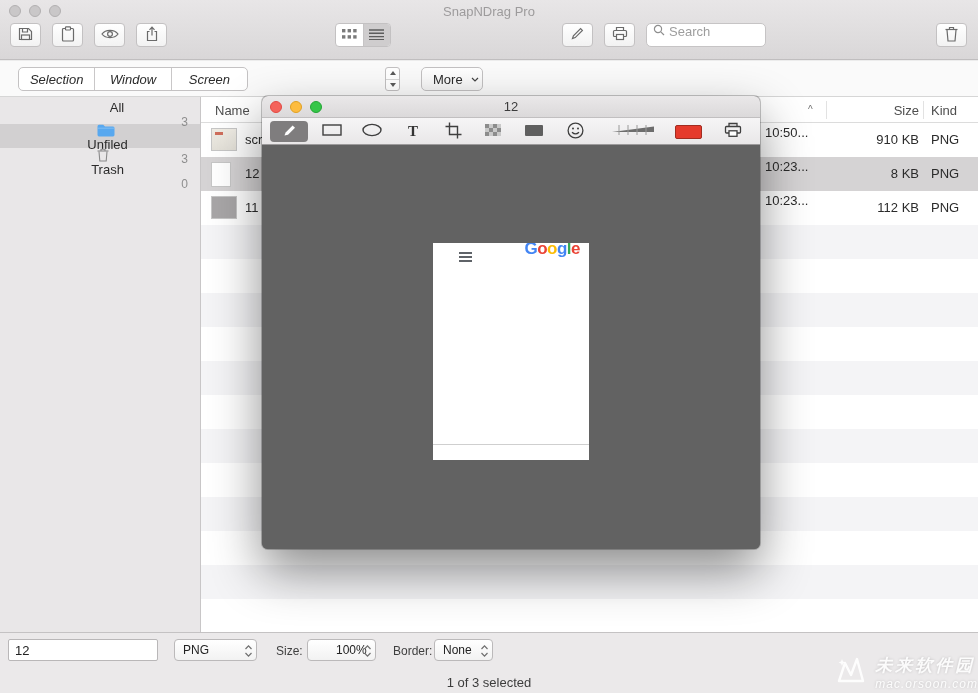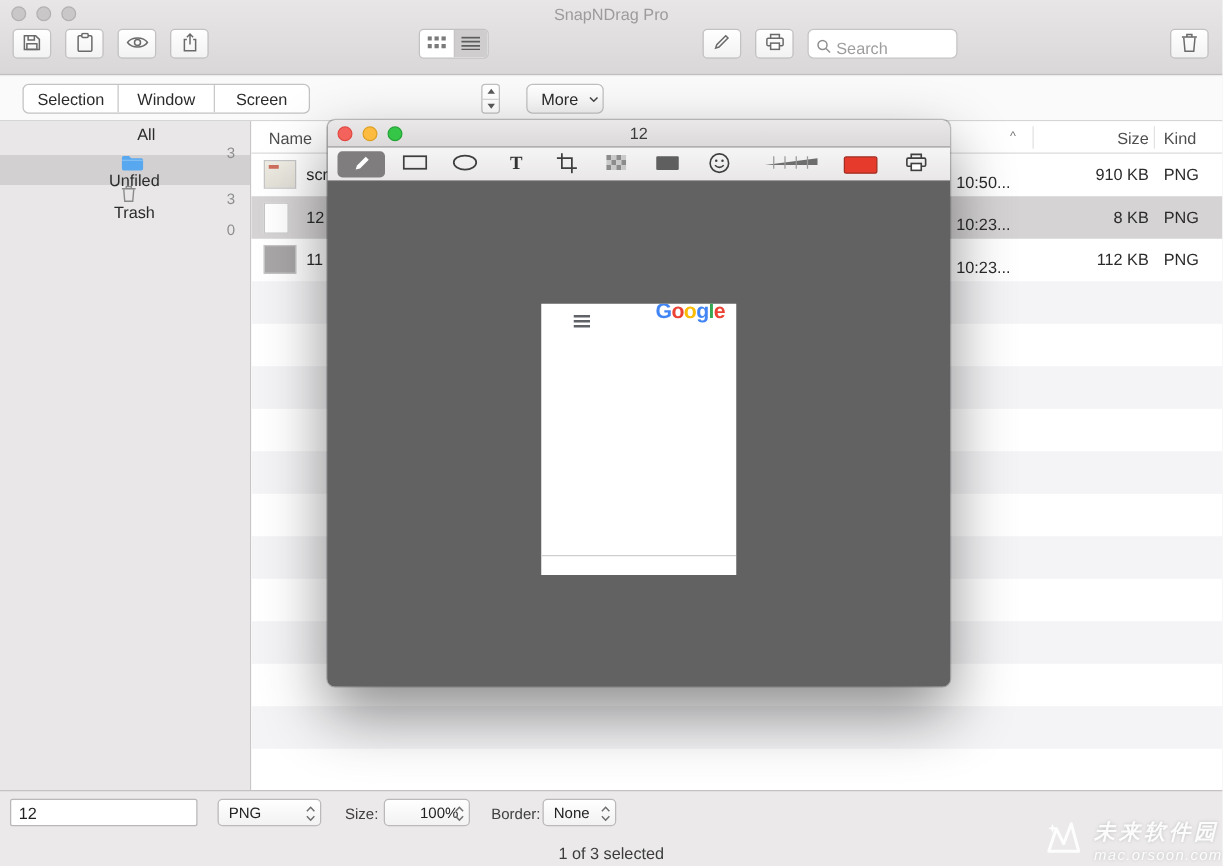--- a/index.html
+++ b/index.html
@@ -18,31 +18,31 @@
             border:1px solid #c3c1c2; border-radius:4px; display:flex; align-items:center; justify-content:center; }
   .b-save{left:10px;width:31px;} .b-clip{left:52px;width:31px;} .b-eye{left:94px;width:31px;}
   .b-share{left:136px;width:31px;} .b-edit{left:562px;width:31px;} .b-print{left:604px;width:31px;}
   .b-trash{left:936px;width:31px;}
   .viewseg { position:absolute; left:335px; top:23px; width:56px; height:24px; border:1px solid #c3c1c2;
              border-radius:4px; overflow:hidden; display:flex; background:#fff; }
   .viewseg > div { flex:1; display:flex; align-items:center; justify-content:center; }
   .viewseg > div:first-child { border-right:1px solid #c6c4c5; }
   .viewseg .sel { background:#cfcdce; }
   .search-box { position:absolute; left:646px; top:23px; width:120px; height:24px; background:#fff;
-                border:1px solid #c6c4c5; border-radius:5px; display:flex; align-items:flex-end; padding:0 6px; }
+                border:1px solid #c6c4c5; border-radius:5px; display:flex; align-items:flex-start; padding:0 6px; }
   .search-box input { border:none; outline:none; width:100%; font-size:13px; color:#444;
                       font-family:"Liberation Sans",sans-serif; margin-left:4px; background:transparent; }
   .search-box input::placeholder { color:#9d9d9d; }
 
   
   .capturebar { position:absolute; left:0; top:61px; width:978px; height:36px; background:#fafafa;
                 border-bottom:1px solid #d6d6d6; }
   .seg3 { position:absolute; left:18px; top:6px; width:230px; height:24px; display:flex; background:#fff;
           border:1px solid #c4c2c3; border-radius:5px; overflow:hidden; }
-  .seg3 > div { flex:1; display:flex; align-items:center; justify-content:center; border-right:1px solid #c9c7c8; }
+  .seg3 > div { flex:1; display:flex; align-items:center; justify-content:center; border-right:1px solid #c9c7c8;font-style:italic; }
   .seg3 > div:last-child { border-right:none; }
   .popup { position:absolute; top:6px; height:24px; background:linear-gradient(#fff,#f3f3f3);
            border:1px solid #c2c0c1; border-radius:5px; display:flex; align-items:center; }
   .pp-timed { left:268px; width:113px; justify-content:center; }
   .stepper { position:absolute; left:385px; top:6px; width:15px; height:24px; background:#fff;
              border:1px solid #c2c0c1; border-radius:3px; display:flex; flex-direction:column; }
   .stepper > div { flex:1; display:flex; align-items:center; justify-content:center; }
   .stepper > div:first-child { border-bottom:1px solid #d7d7d7; }
   .tri-up { width:0; height:0; border-left:3.5px solid transparent; border-right:3.5px solid transparent; border-bottom:4.5px solid #5a5a5a; }
   .tri-dn { width:0; height:0; border-left:3.5px solid transparent; border-right:3.5px solid transparent; border-top:4.5px solid #5a5a5a; }
@@ -67,21 +67,21 @@
   .h-kind { position:absolute; left:730px; top:6px; }
   .hdiv { position:absolute; top:4px; height:18px; width:1px; background:#e2e2e2; }
   .row { position:relative; height:34px; }
   .row.sel { background:#d5d3d4; }
   .thumb { position:absolute; left:10px; top:5px; border:1px solid #c6c6c6; }
   .th1 { width:26px; height:23px; background:linear-gradient(#efece4,#e3e0d8); }
   .th1 i { position:absolute; left:3px; top:3px; width:8px; height:3px; background:#cf6e5c; display:block; }
   .th2 { width:20px; height:25px; background:#fff; }
   .th3 { width:26px; height:23px; background:#a8a6a7; }
   .c-name { position:absolute; left:44px; top:9px; }
-  .c-time { position:absolute; left:564px; top:15px; }
+  .c-time { position:absolute; left:564px; top:2px; }
   .c-size { position:absolute; left:600px; width:118px; top:9px; text-align:right; }
   .c-kind { position:absolute; left:730px; top:9px; }
   .rows-empty > div { height:34px; }
   .rows-empty > div:nth-child(odd) { background:#f4f4f6; }
 
   
   .bottombar { position:absolute; left:0; bottom:0; width:978px; height:61px; background:#ebe9ea;
                border-top:1px solid #c4c2c3; }
   .name-field { position:absolute; left:8px; top:6px; width:150px; height:22px; background:#fff;
                 border:1px solid #b9b7b8; border-radius:2px; padding:0 6px; font-size:13px; color:#222;

